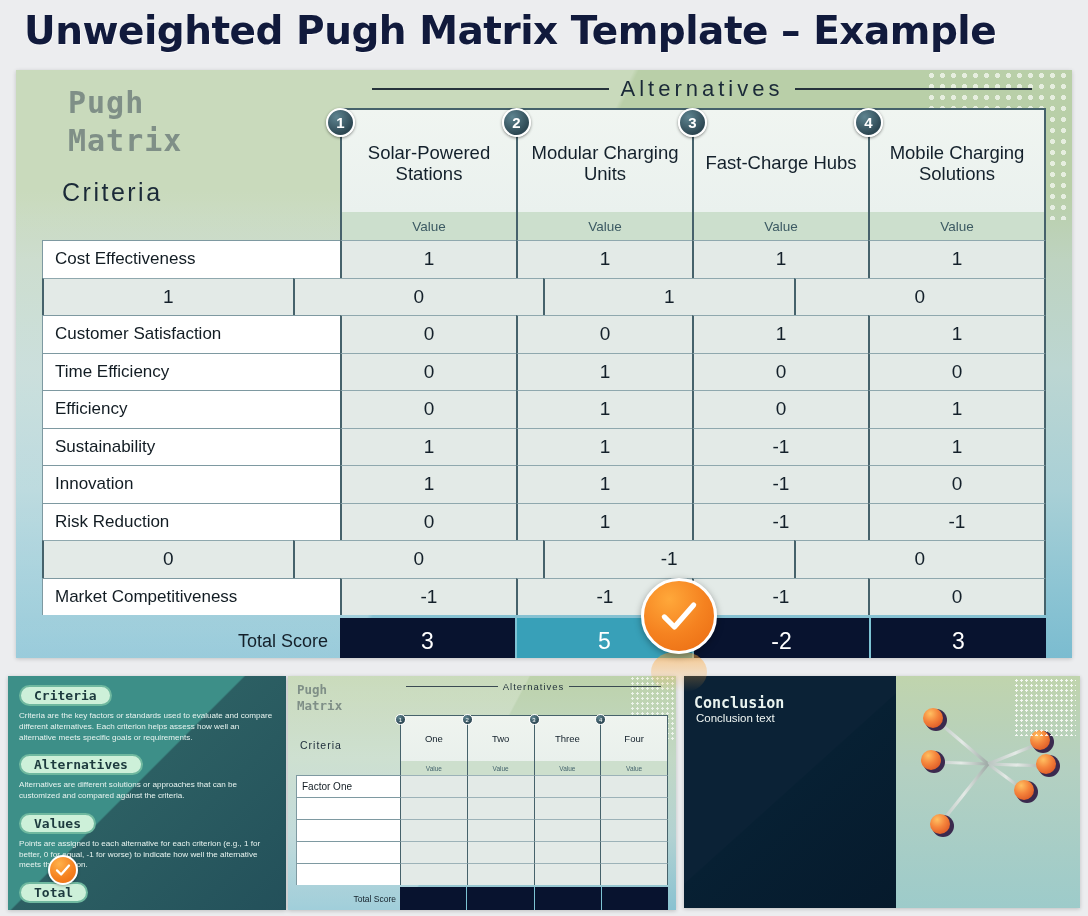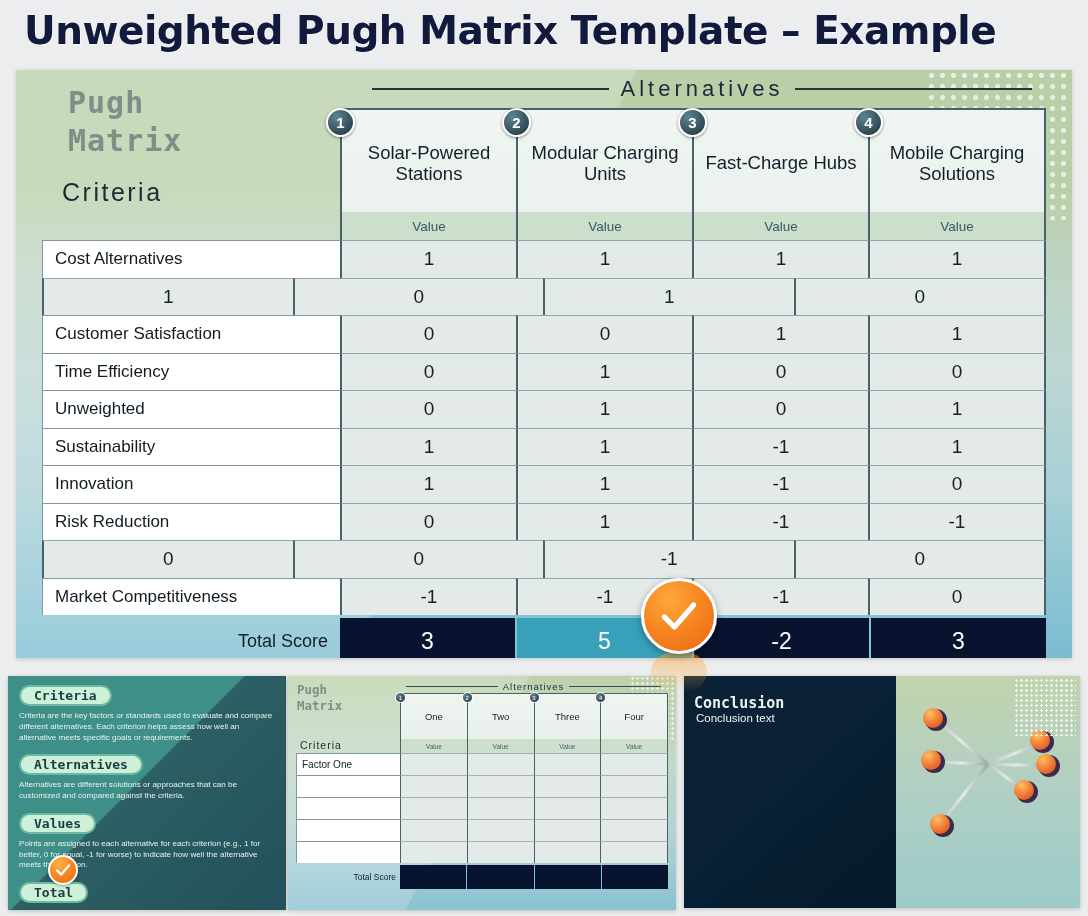--- a/index.html
+++ b/index.html
@@ -212,21 +212,21 @@
     position: absolute; left: 118px; top: 5px; width: 255px;
     display: flex; align-items: center; gap: 5px;
   }
   .mini-alt .ln { flex: 1; height: 1px; background: #3b4a52; }
   .mini-alt .lb { font-size: 9.5px; color: #1f2e38; letter-spacing: 1px; white-space: nowrap; }
   .mini-crit {
     position: absolute; left: 12px; top: 63px;
     font-size: 10.5px; color: #1b2a38; letter-spacing: 1px;
   }
   .mini-tbl { position: absolute; left: 8px; top: 17px; width: 372px; }
-  .m-hdr { display: flex; height: 46px; }
+  .m-hdr { display: flex; height: 46px; margin-top: 22px; }
   .m-sp { width: 104px; }
   .m-hc {
     flex: 1; background: linear-gradient(to bottom,#eff4ef,#e9f0ec);
     border-left: 1px solid #46626b; border-top: 1px solid #46626b;
     display: flex; align-items: center; justify-content: center;
     font-size: 9.5px; color: #13202b; position: relative;
   }
   .m-hc:last-child { border-right: 1px solid #46626b; }
   .m-badge {
     position: absolute; left: -6px; top: -2px;
@@ -345,21 +345,21 @@
 
       <div class="val-row">
         <div class="val-spacer"></div>
         <div class="val-cell">Value</div>
         <div class="val-cell">Value</div>
         <div class="val-cell">Value</div>
         <div class="val-cell">Value</div>
       </div>
 
       <div class="body-row">
-        <div class="crit-cell">Cost Alternatives</div>
+        <div class="crit-cell">Cost Effectiveness</div>
         <div class="num-cell">1</div>
         <div class="num-cell">1</div>
         <div class="num-cell">1</div>
         <div class="num-cell">1</div>
       </div>
       <div class="body-row">
         <div class="num-cell">1</div>
         <div class="num-cell">0</div>
         <div class="num-cell">1</div>
         <div class="num-cell">0</div>
@@ -372,21 +372,21 @@
         <div class="num-cell">1</div>
       </div>
       <div class="body-row">
         <div class="crit-cell">Time Efficiency</div>
         <div class="num-cell">0</div>
         <div class="num-cell">1</div>
         <div class="num-cell">0</div>
         <div class="num-cell">0</div>
       </div>
       <div class="body-row">
-        <div class="crit-cell">Unweighted</div>
+        <div class="crit-cell">Efficiency</div>
         <div class="num-cell">0</div>
         <div class="num-cell">1</div>
         <div class="num-cell">0</div>
         <div class="num-cell">1</div>
       </div>
       <div class="body-row">
         <div class="crit-cell">Sustainability</div>
         <div class="num-cell">1</div>
         <div class="num-cell">1</div>
         <div class="num-cell">-1</div>

